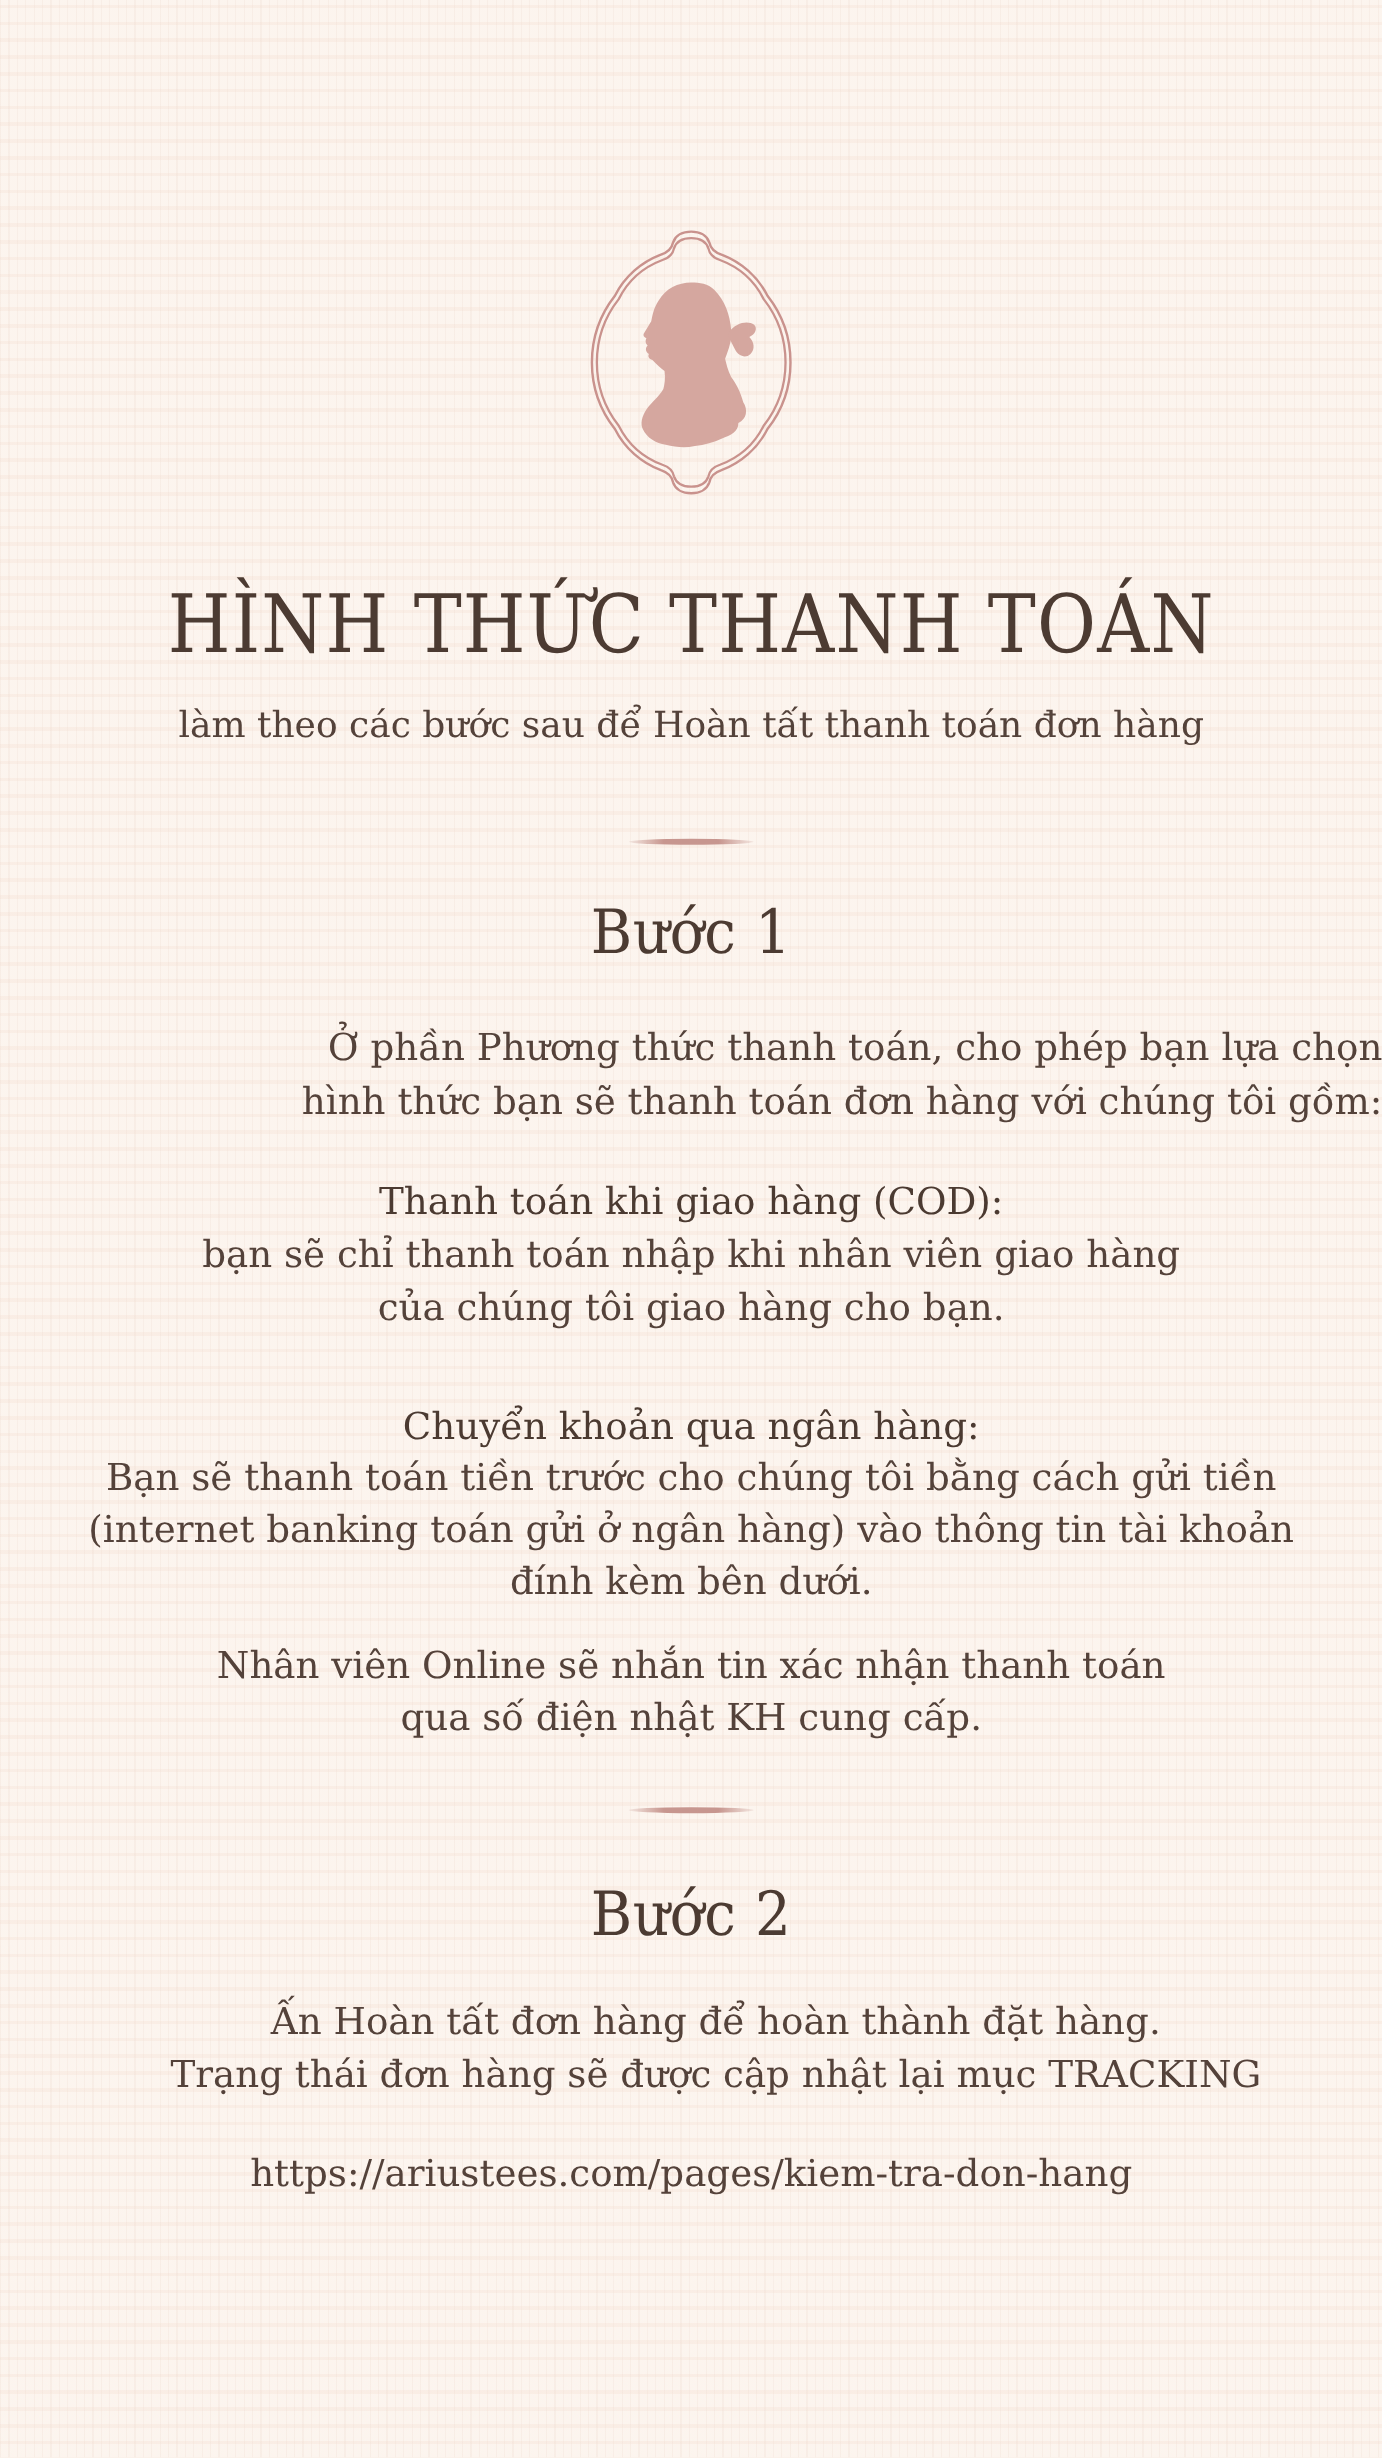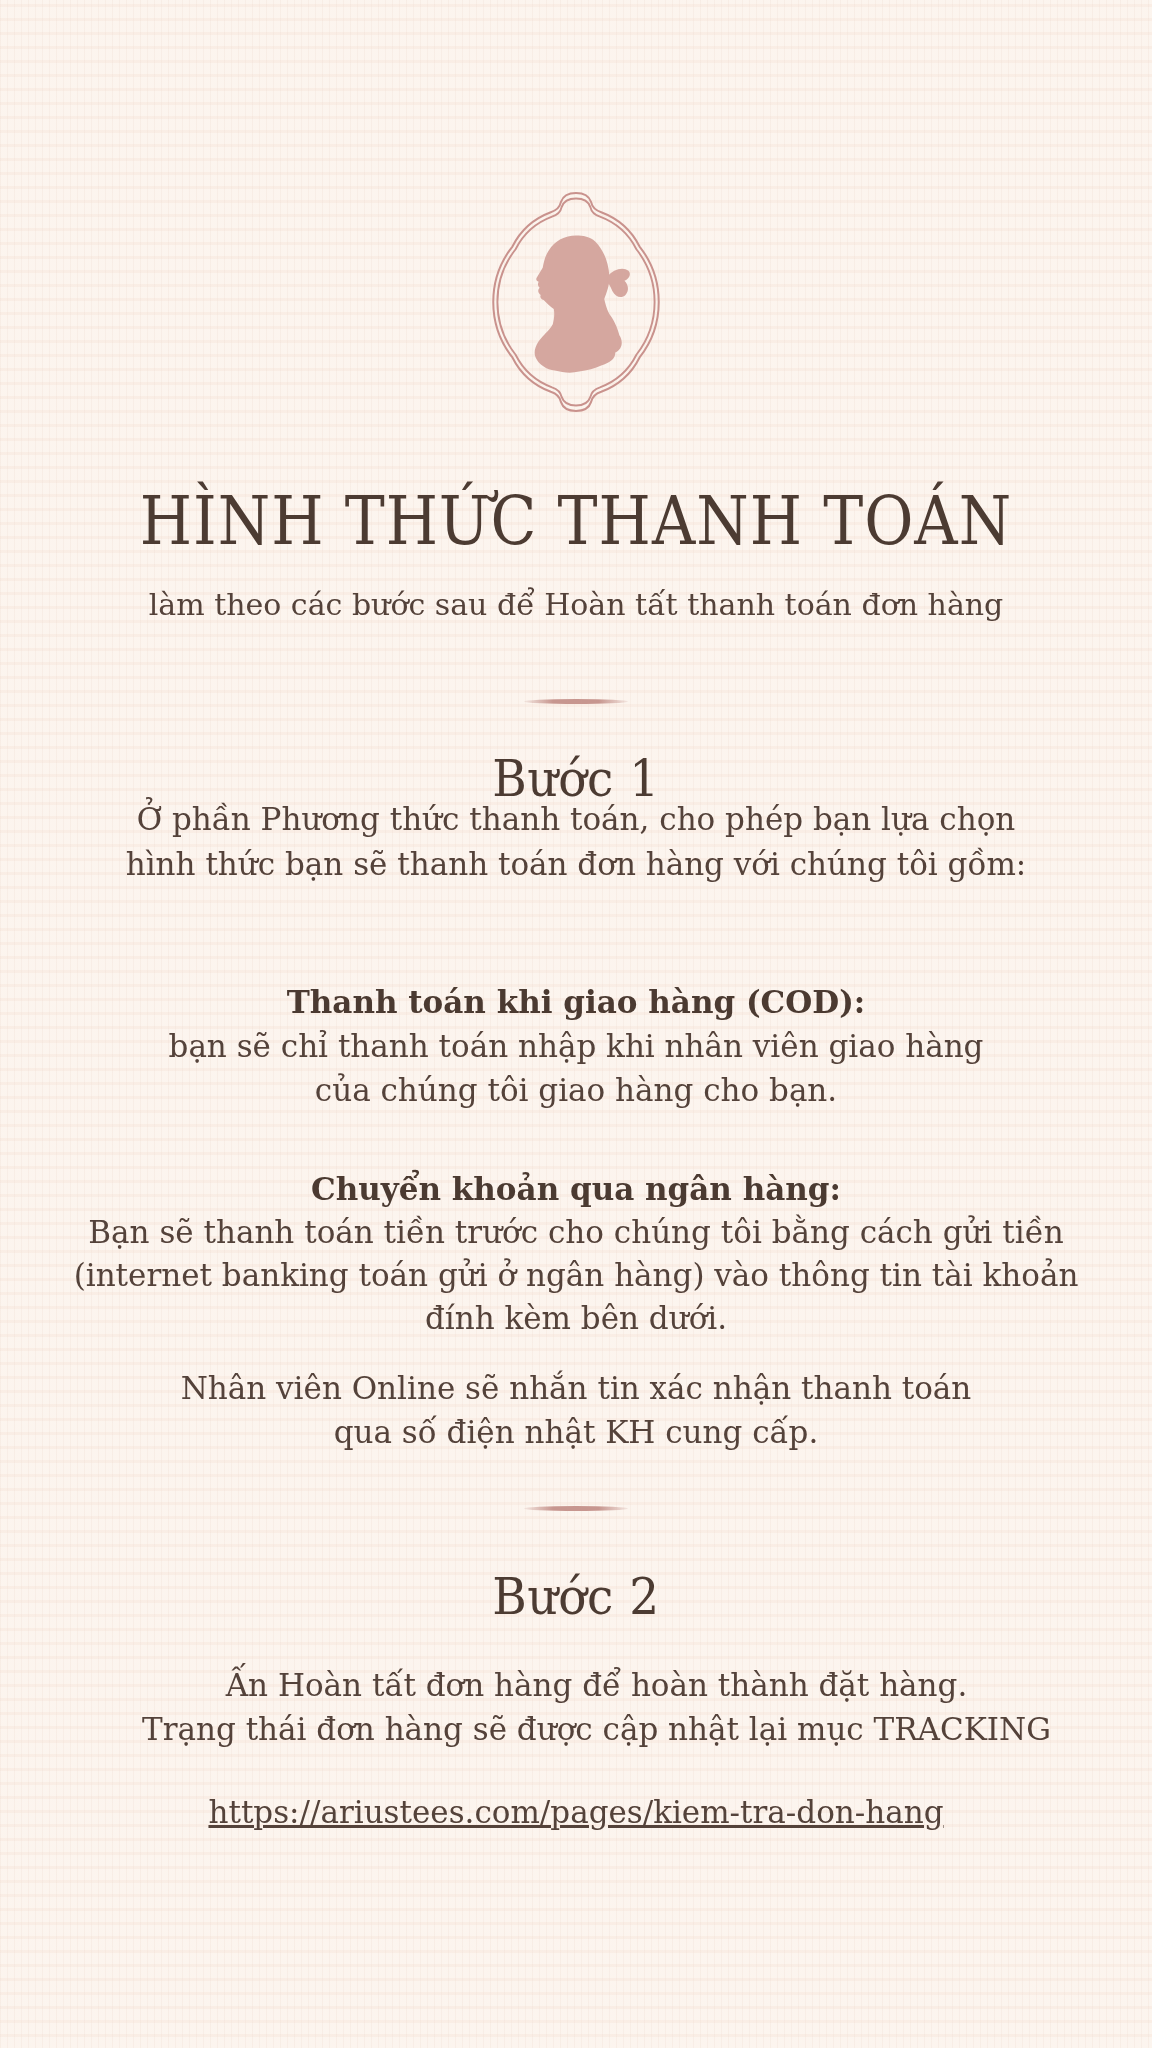--- a/index.html
+++ b/index.html
@@ -40,27 +40,27 @@
   .divider-1{top:699px;}
   .divider-2{top:1506px;}
   .step-heading{
     font-size:47px;color:#4c3b32;
     transform:scaleY(1.08);transform-origin:center top;
     letter-spacing:0.5px;
   }
   .step1-heading{top:748px;}
   .step2-heading{top:1566px;}
   .body-text{font-size:31px;line-height:45px;color:#54423a;}
-  .intro{top:797px;}
+  .intro{top:851px;text-align:right;}
   .cod-block{top:980px;line-height:44px;}
   .bank-block{top:1168px;line-height:43px;text-align:center;}
   .note-block{top:1366px;line-height:44px;}
   .step2-block{top:1663px;line-height:44px;padding-left:41px;}
-  .bold-lead{font-weight:bold;color:#4b3a31;}
-  .url{top:1794px;font-size:31px;color:#54423a;text-decoration:underline;}
+  .bold-lead{font-weight:normal;color:#4b3a31;}
+  .url{top:1794px;font-size:31px;color:#54423a;}
   svg{display:block;margin:0 auto;}
 </style>
 </head>
 <body>
 
 <div class="page">
 
   <div class="abs logo-wrap">
     <svg width="172" height="224" viewBox="0 0 170 222">
 

